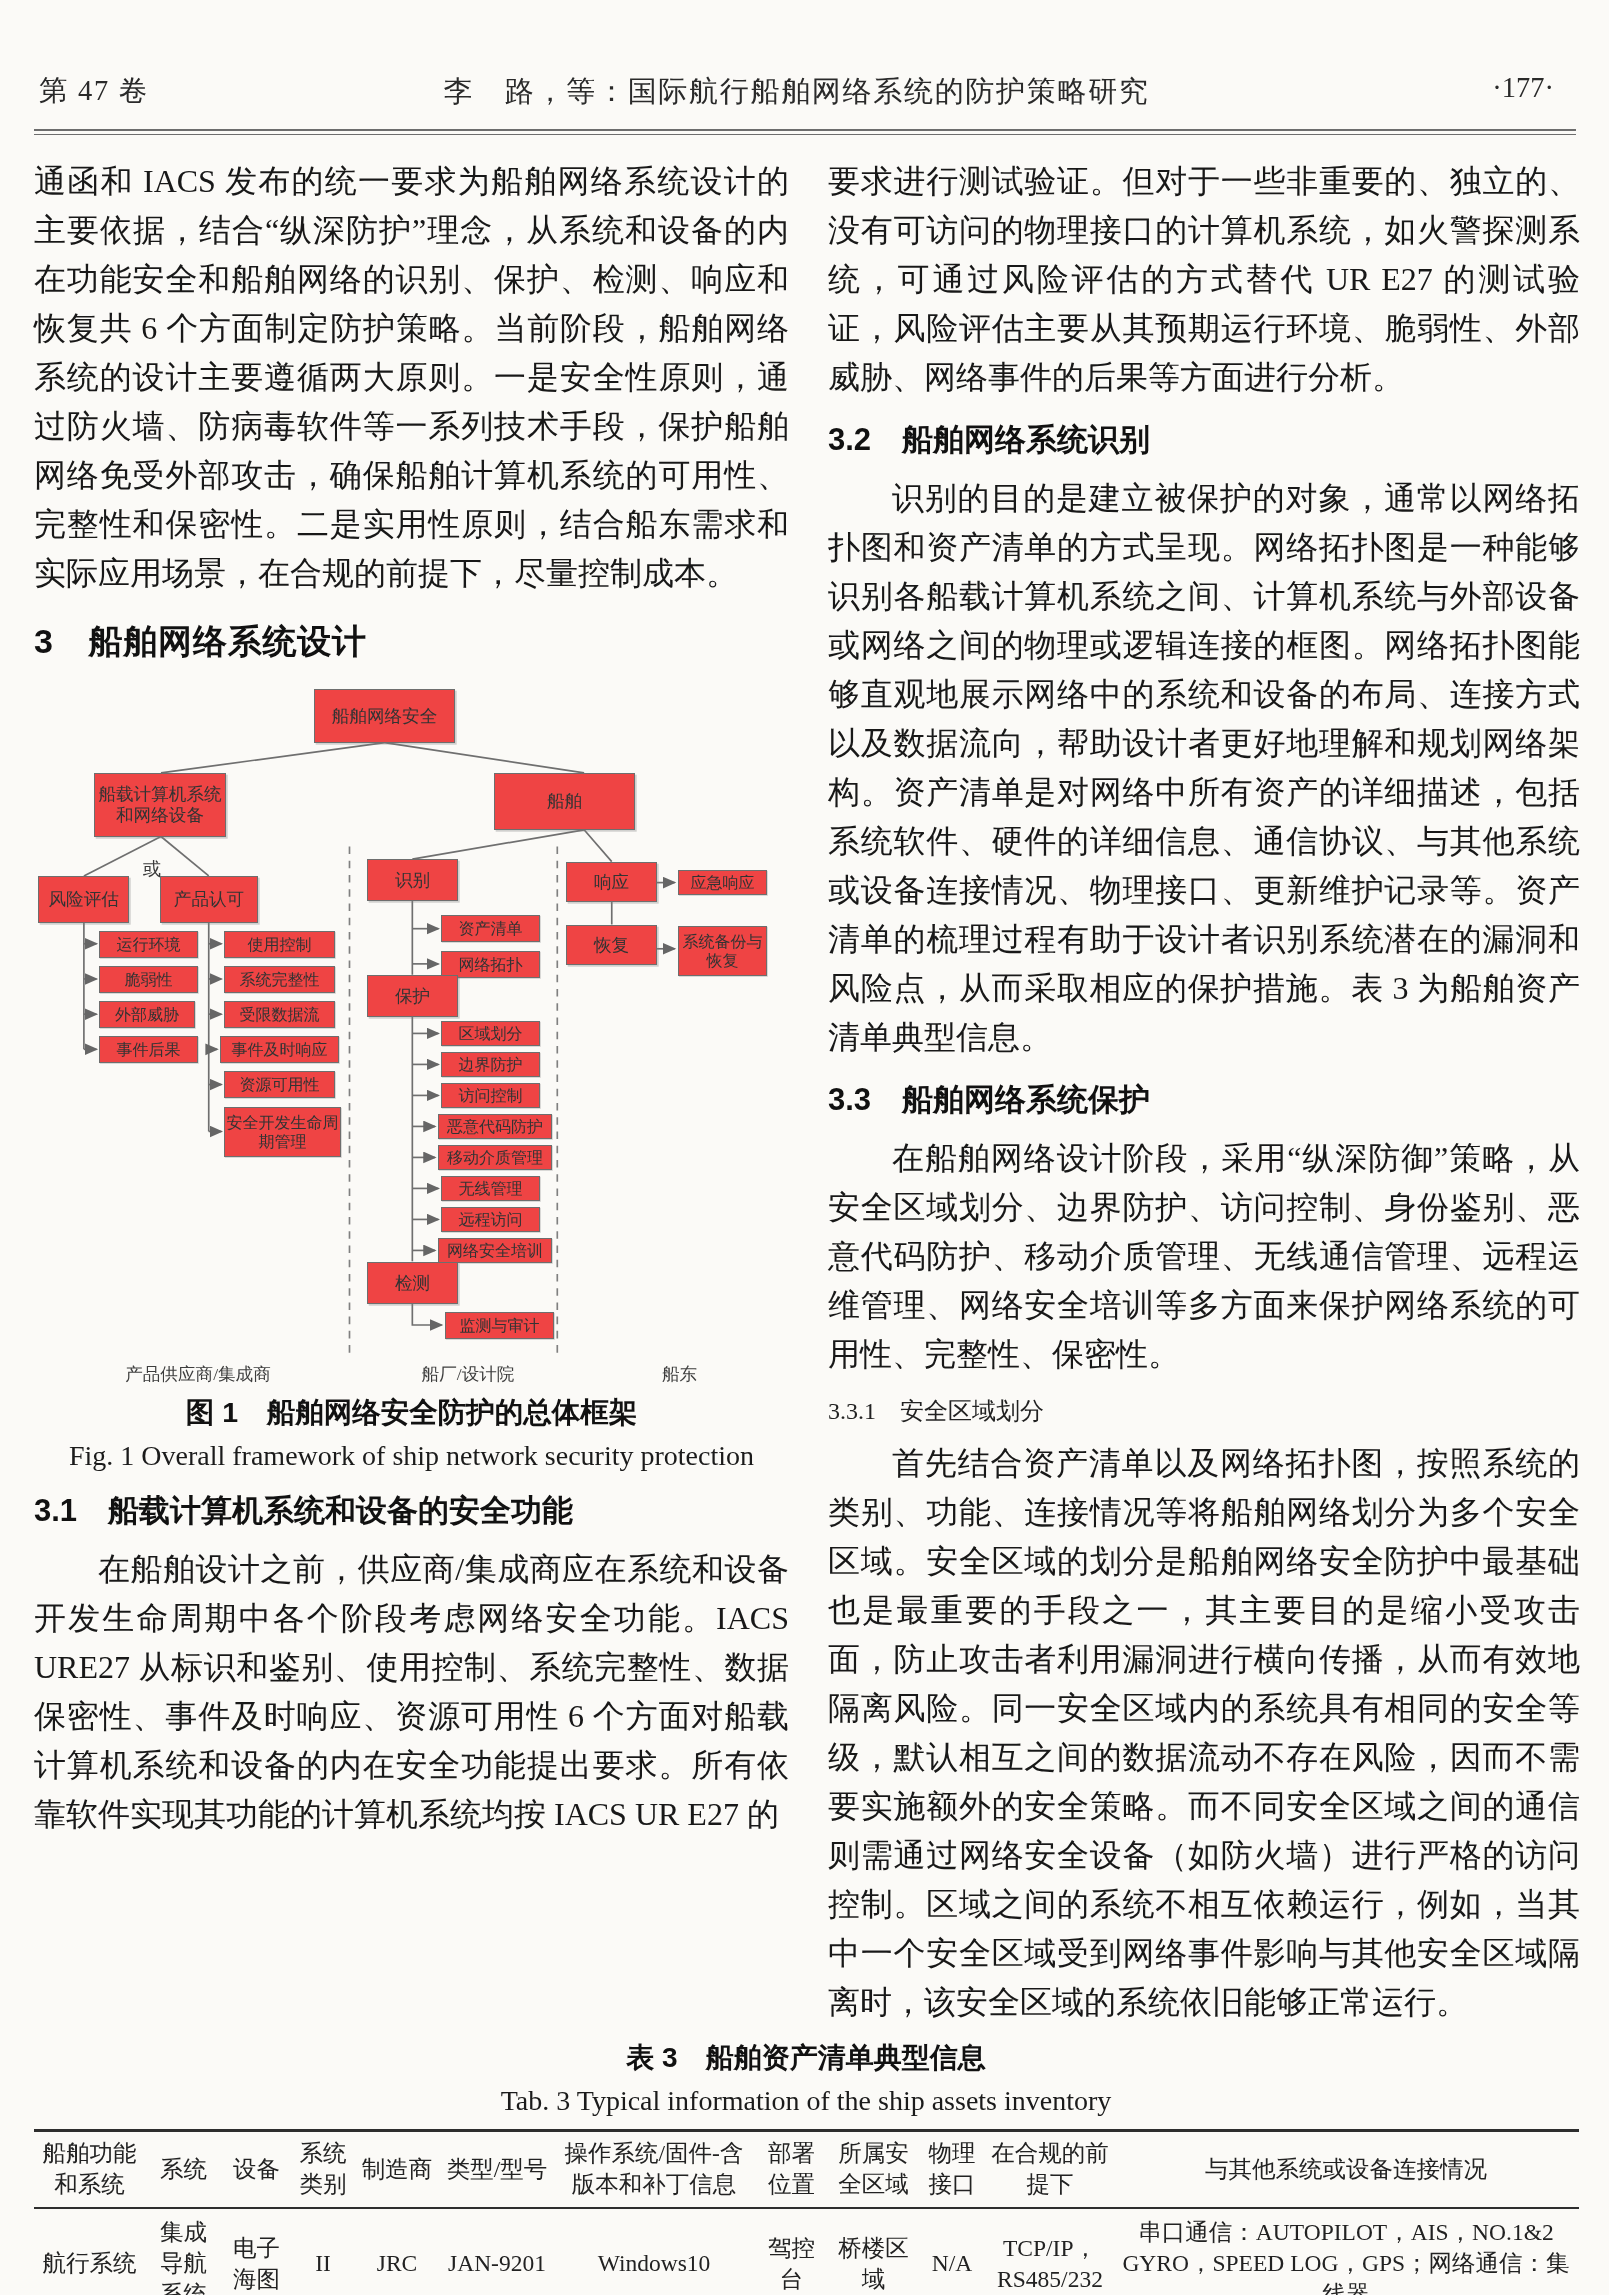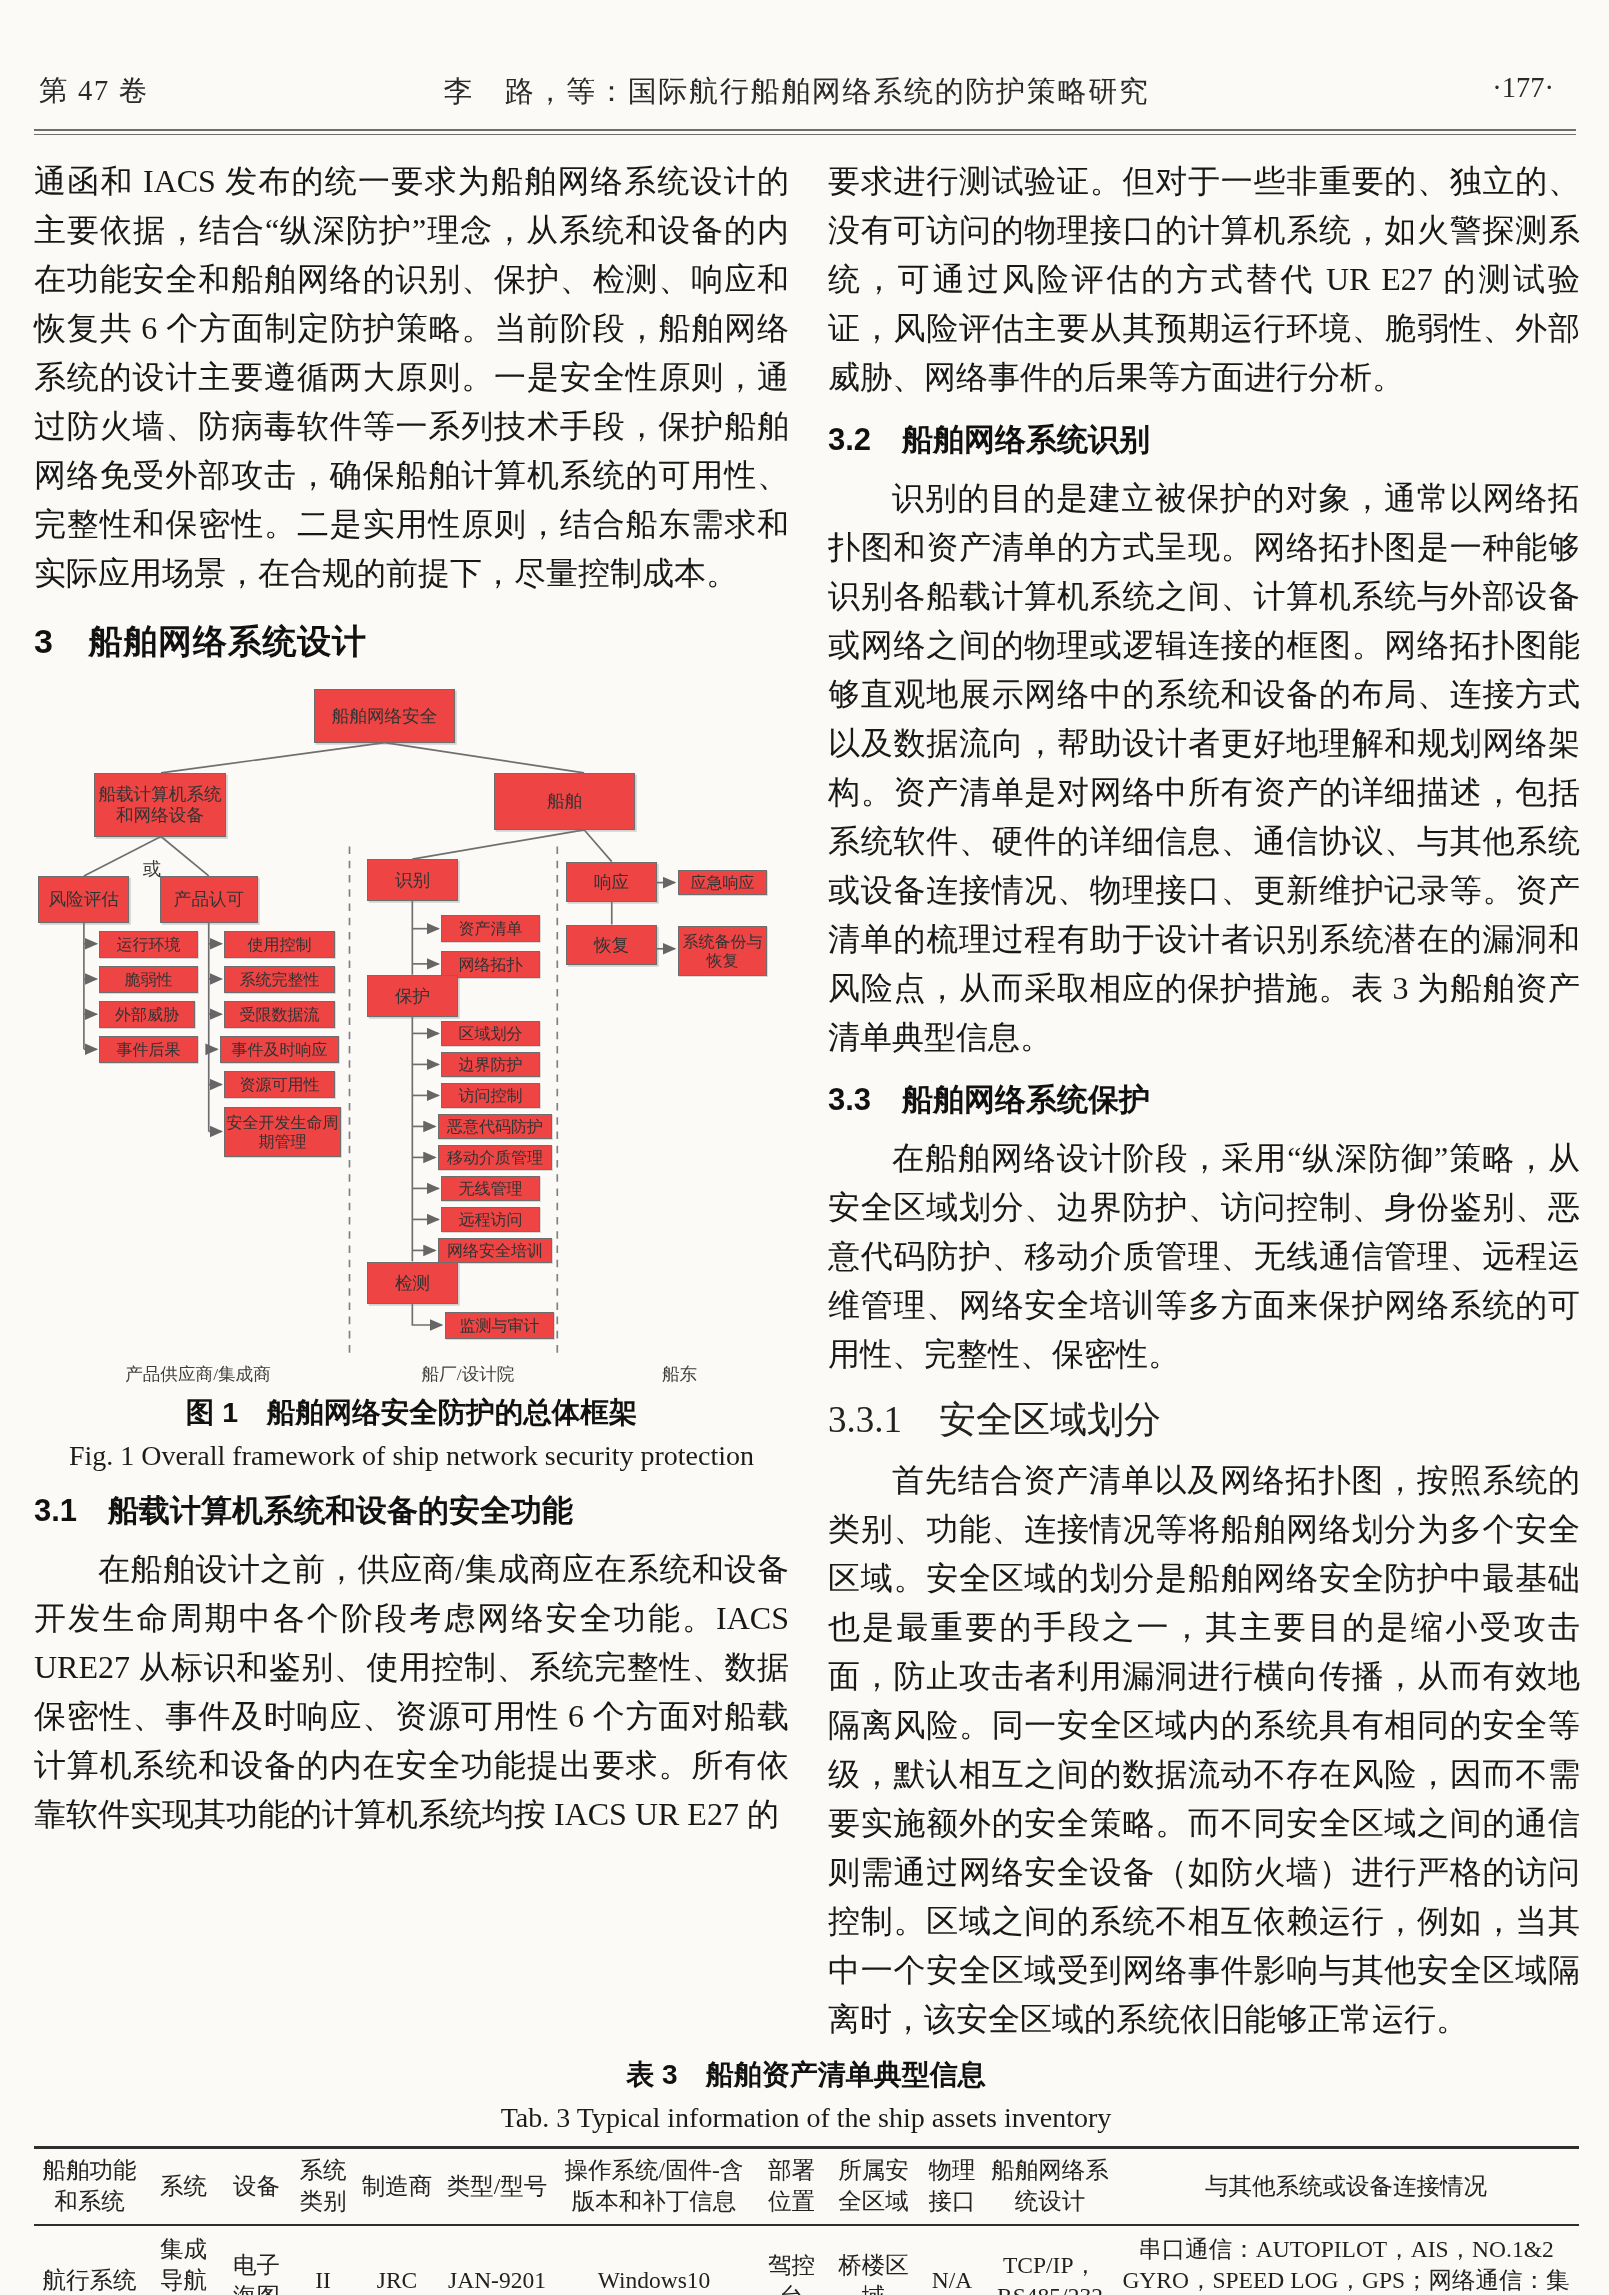--- a/index.html
+++ b/index.html
@@ -17,21 +17,21 @@
   
   .cols { display:flex; gap:39px; padding:22px 30px 0 34px; }
   .col { width:755px; font-size:32px; line-height:49px; text-align:justify; color:#181818; }
   p.body { text-indent:2em; }
   p.cont { text-indent:0; }
   h2.sec { font-family:"Liberation Sans","DejaVu Sans",sans-serif; font-weight:700;
     font-size:34px; line-height:1.25; margin:22px 0 17px 0; letter-spacing:0.8px; color:#111; }
   h3.sub { font-family:"Liberation Sans","DejaVu Sans",sans-serif; font-weight:700;
     font-size:31px; line-height:1.3; margin:18.4px 0 13.4px 0; color:#111; }
   h4.subsub { font-family:"Liberation Serif","DejaVu Serif",serif; font-weight:400;
-    font-size:37px; line-height:1.3; margin:17px 0 11.7px 0; color:#222; }
+    font-size:24px; line-height:1.3; margin:17px 0 11.7px 0; color:#222; }
 
   
   .fig { position:relative; width:755px; height:708px; margin:13.4px 0 1.7px 0;
     font-family:"Liberation Serif","DejaVu Serif",serif; }
   .fig svg.wires { position:absolute; left:0; top:0; }
   .fnode { position:absolute; border:1.7px solid #6e6e6e; background:#ef4444;
     display:flex; align-items:center; justify-content:center; text-align:center;
     font-size:17.6px; line-height:21px; color:#333; box-shadow:1.7px 1.7px 0 rgba(130,130,130,.35); }
   .fnode.sm { font-size:16px; line-height:19px; box-shadow:0.8px 0.8px 0 rgba(130,130,130,.35); }
   .flabel { position:absolute; font-size:18.4px; color:#3a3a3a; text-align:center; }
@@ -213,21 +213,21 @@
         <th>船舶功能和系统</th>
         <th>系统</th>
         <th>设备</th>
         <th>系统类别</th>
         <th>制造商</th>
         <th>类型/型号</th>
         <th>操作系统/固件-含版本和补丁信息</th>
         <th>部署位置</th>
         <th>所属安全区域</th>
         <th>物理接口</th>
-        <th>船舶网络系统设计</th>
+        <th>在合规的前提下</th>
         <th>与其他系统或设备连接情况</th>
       </tr>
     </thead>
     <tbody>
       <tr>
         <td>航行系统</td>
         <td>集成导航系统</td>
         <td>电子海图</td>
         <td>II</td>
         <td>JRC</td>

